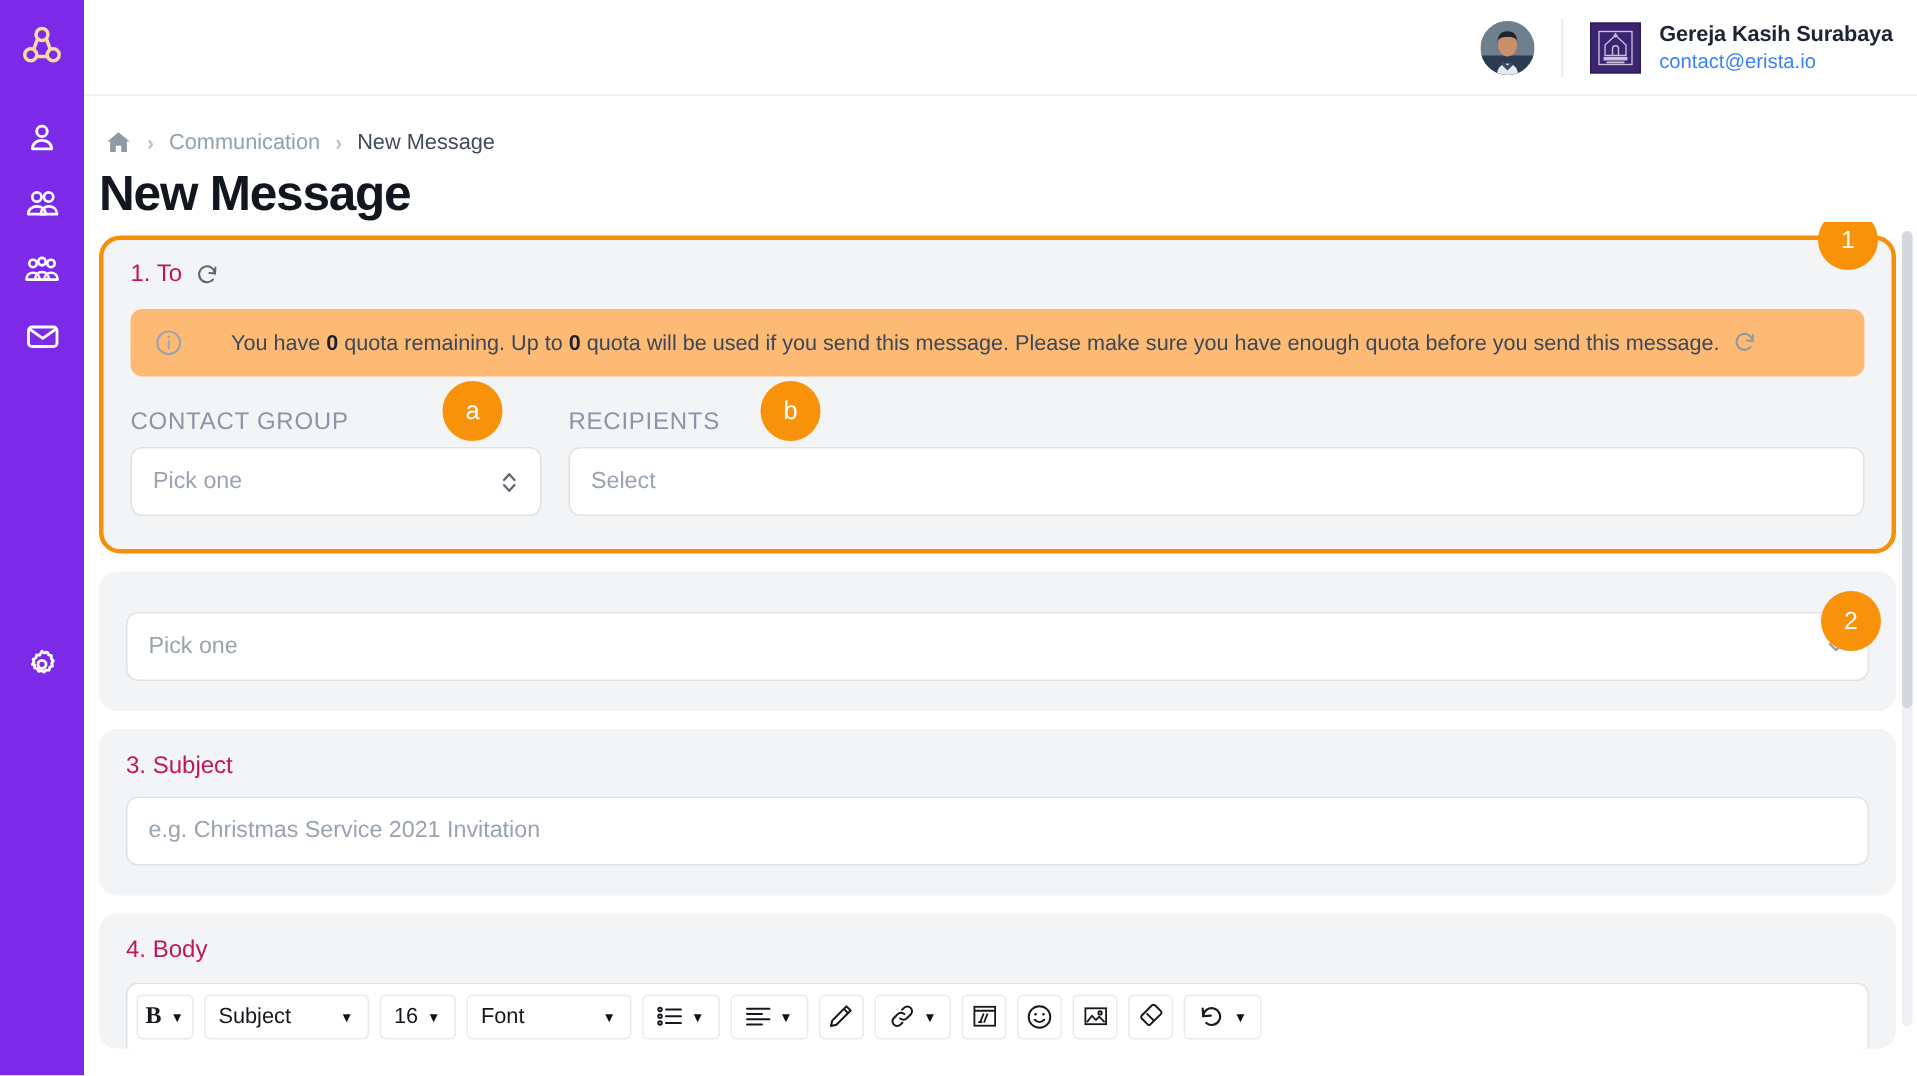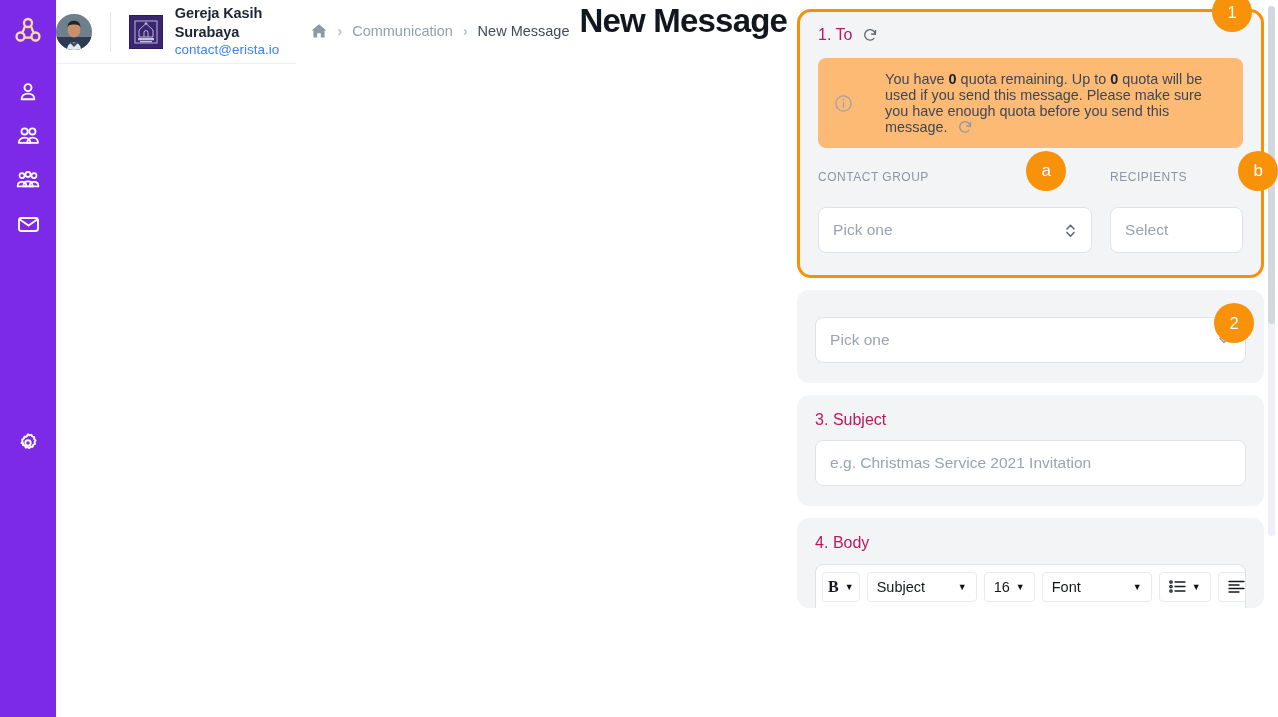--- a/index.html
+++ b/index.html
@@ -23,21 +23,21 @@
     width: 56px; height: 44px;
     display: flex; align-items: center; justify-content: center;
     cursor: pointer;
   }
   .sb-spacer { flex: 1 1 auto; }
   .sb-bottom { margin-bottom: 252px; }
 
   
   .main {
     flex: 1 1 auto; height: 717px;
-    display: flex; 
+    display: flex; flex-direction: column;
     background: #ffffff; position: relative;
     min-width: 0;
   }
 
   
   .topbar {
     height: 64px; flex: 0 0 64px;
     border-bottom: 1px solid #eceef1;
     display: flex; align-items: center; justify-content: flex-end;
     padding-right: 16px;
@@ -87,22 +87,22 @@
 
   .banner {
     margin-top: 14px; background: #fdba74; border-radius: 8px;
     display: flex; align-items: center; gap: 32px;
     padding: 13px 16px; font-size: 14.4px; color: #3e4758;
   }
   .banner b { color: #1b2130; }
 
   .fields { display: flex; gap: 18px; margin-top: 22px; }
   .field-label {
-    font-size: 12px; color: #8b95a5; letter-spacing: 0.5px;
-    margin-bottom: 23px; text-transform: uppercase;
+    font-size: 16px; color: #8b95a5; letter-spacing: 0.5px;
+    margin-bottom: 7px; text-transform: uppercase;
   }
   .inp {
     background: #fff; border: 1px solid #dfe3e8; border-radius: 8px;
     height: 46px; display: flex; align-items: center;
     padding: 0 14px; font-size: 15.5px; color: #9aa3b0;
     justify-content: space-between;
   }
   .fld-cg { width: 274px; flex: 0 0 274px; }
   .fld-rc { flex: 1 1 auto; }
 

